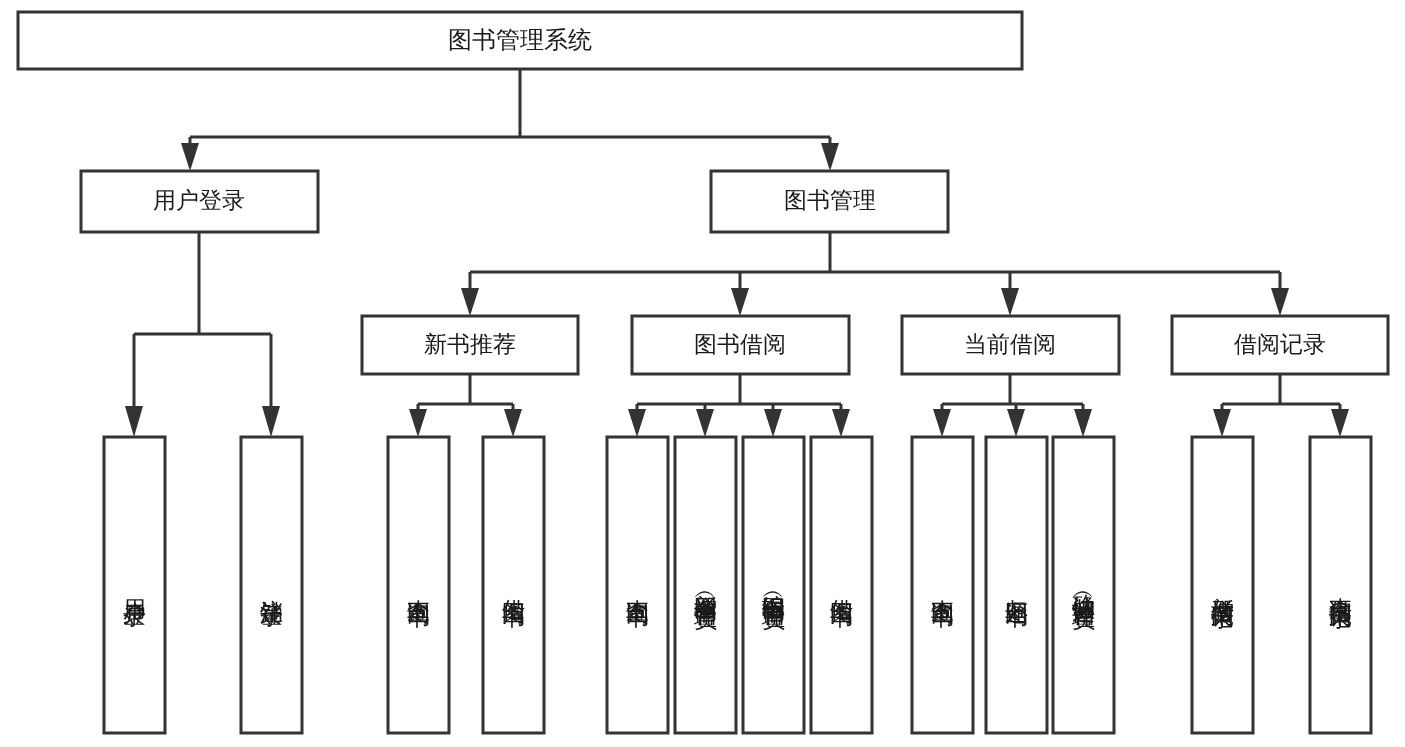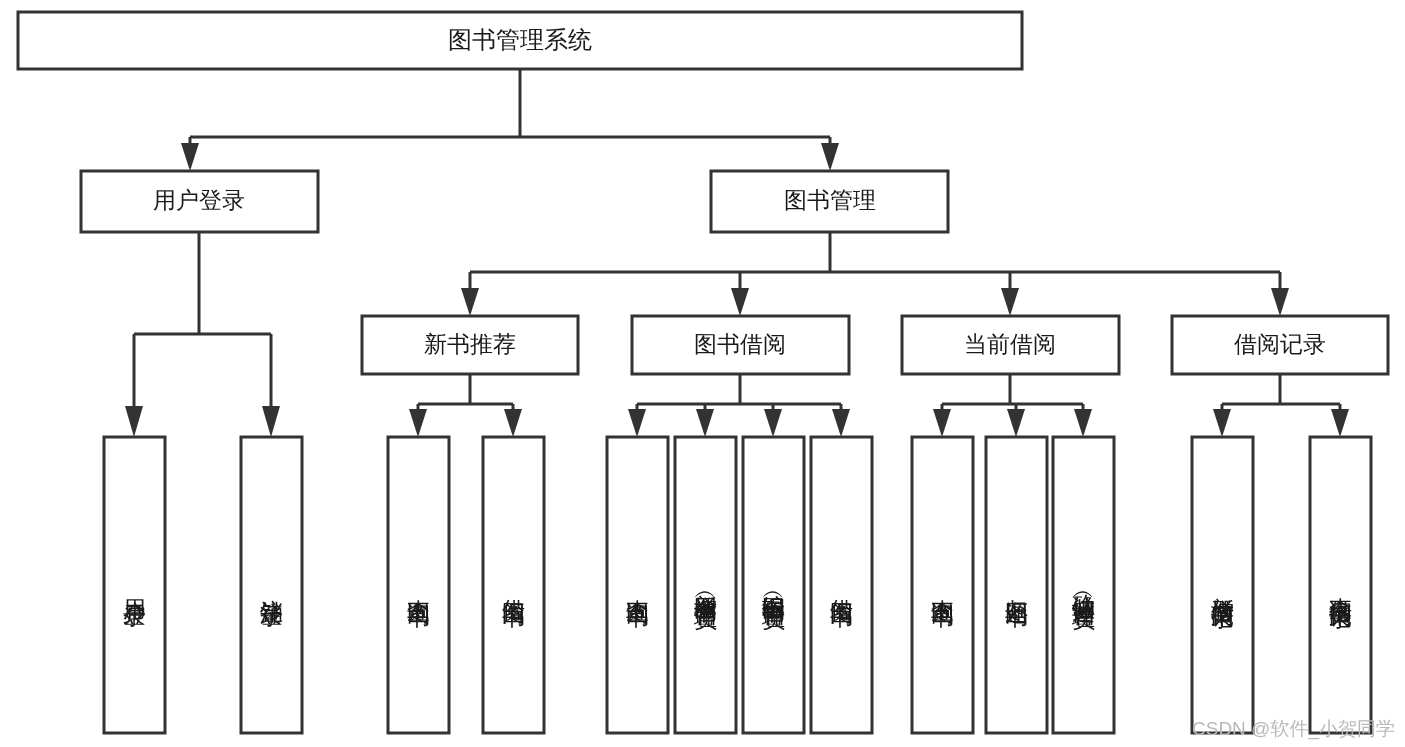--- a/index.html
+++ b/index.html
@@ -219,15 +219,14 @@
   <div class="vlabel" style="left:607px; top:437px; width:61px; height:296px;">查询图书</div>
   <div class="vlabel" style="left:675px; top:437px; width:61px; height:296px;">新增图书（管理员）</div>
   <div class="vlabel" style="left:743px; top:437px; width:61px; height:296px;">编辑图书（管理员）</div>
   <div class="vlabel" style="left:811px; top:437px; width:61px; height:296px;">借阅图书</div>
   <div class="vlabel" style="left:912px; top:437px; width:61px; height:296px;">查询图书</div>
   <div class="vlabel" style="left:986px; top:437px; width:61px; height:296px;">归还图书</div>
   <div class="vlabel" style="left:1053px; top:437px; width:61px; height:296px;">确认归还（管理员）</div>
   <div class="vlabel" style="left:1192px; top:437px; width:61px; height:296px;">新增借阅记录</div>
   <div class="vlabel" style="left:1310px; top:437px; width:61px; height:296px;">查询借阅记录</div>
 
-  <div class="watermark" style="left:1192px; top:716px;">CSDN @软件_小贺同学</div>
 
 </div>
 
 </body></html>

